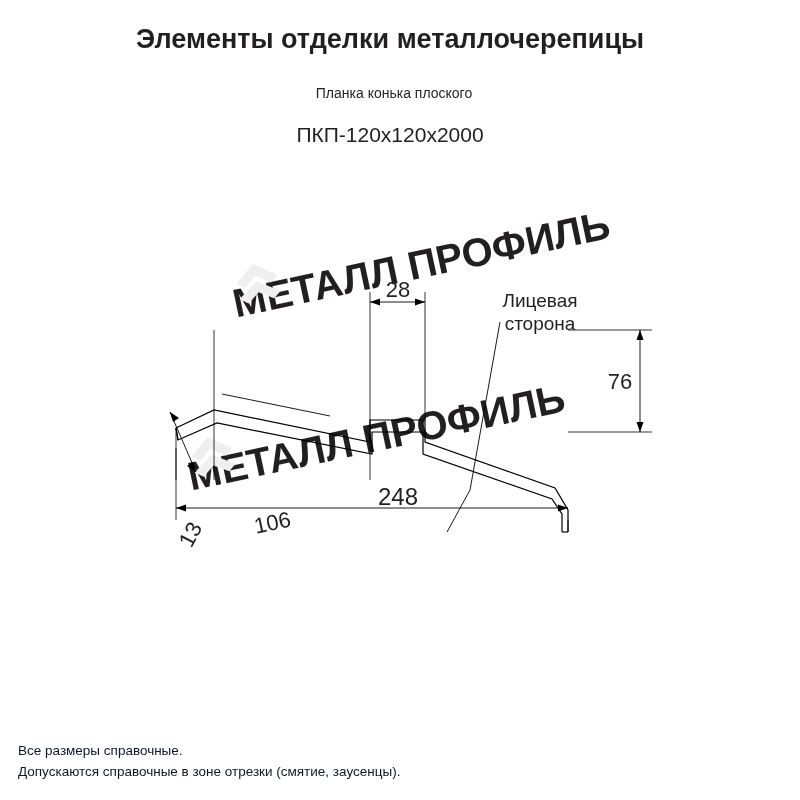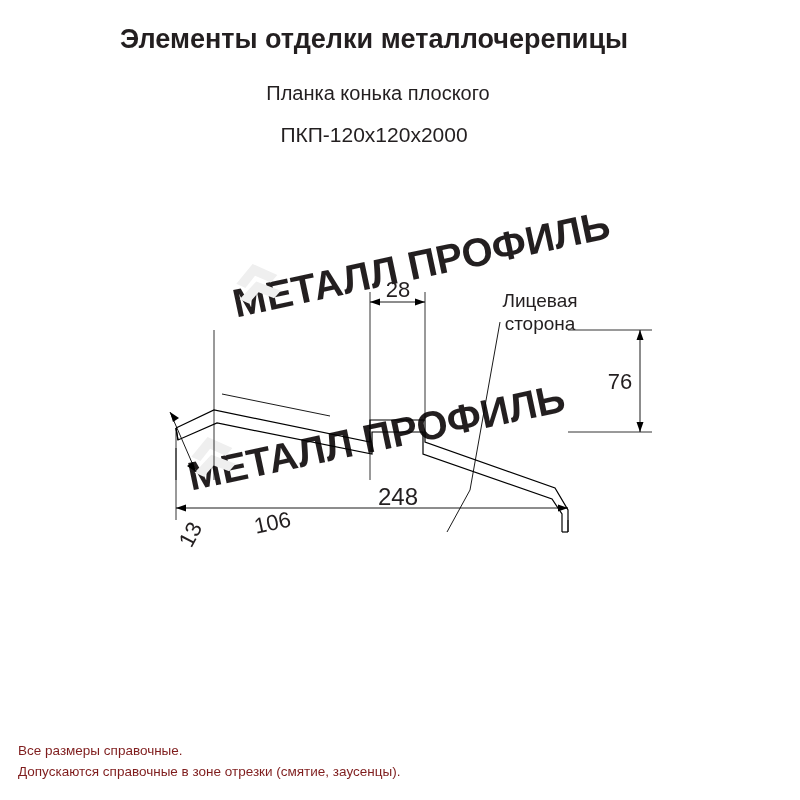--- a/index.html
+++ b/index.html
@@ -15,34 +15,34 @@
     color: #231f20;
     overflow: hidden;
   }
   .page {
     position: absolute;
     inset: 0;
   }
   .title-block {
     position: absolute;
     top: 22px;
-    left: 0;
+    left: 16px;
     width: 748px;
     text-align: center;
   }
   .main-title {
     font-size: 27px;
     font-weight: bold;
     letter-spacing: 0px;
     line-height: 34px;
     color: #231f20;
   }
   .subtitle {
     margin-top: 24px;
-    font-size: 20px;
+    font-size: 14px;
     font-weight: normal;
     line-height: 27px;
     color: #231f20;
     margin-left: 8px;
   }
   .model {
     margin-top: 14px;
     font-size: 21px;
     font-weight: normal;
     line-height: 27px;
@@ -63,21 +63,21 @@
     width: 800px;
     height: 420px;
     pointer-events: none;
   }
   .footer {
     position: absolute;
     left: 18px;
     bottom: 18px;
     font-size: 13.5px;
     line-height: 21px;
-    color: #7f1d1d;
+    color: #0f172a;
   }
   .footer div {
     white-space: nowrap;
   }
   svg text {
     font-family: "Liberation Sans", sans-serif;
     fill: #231f20;
   }
 </style>
 </head>

